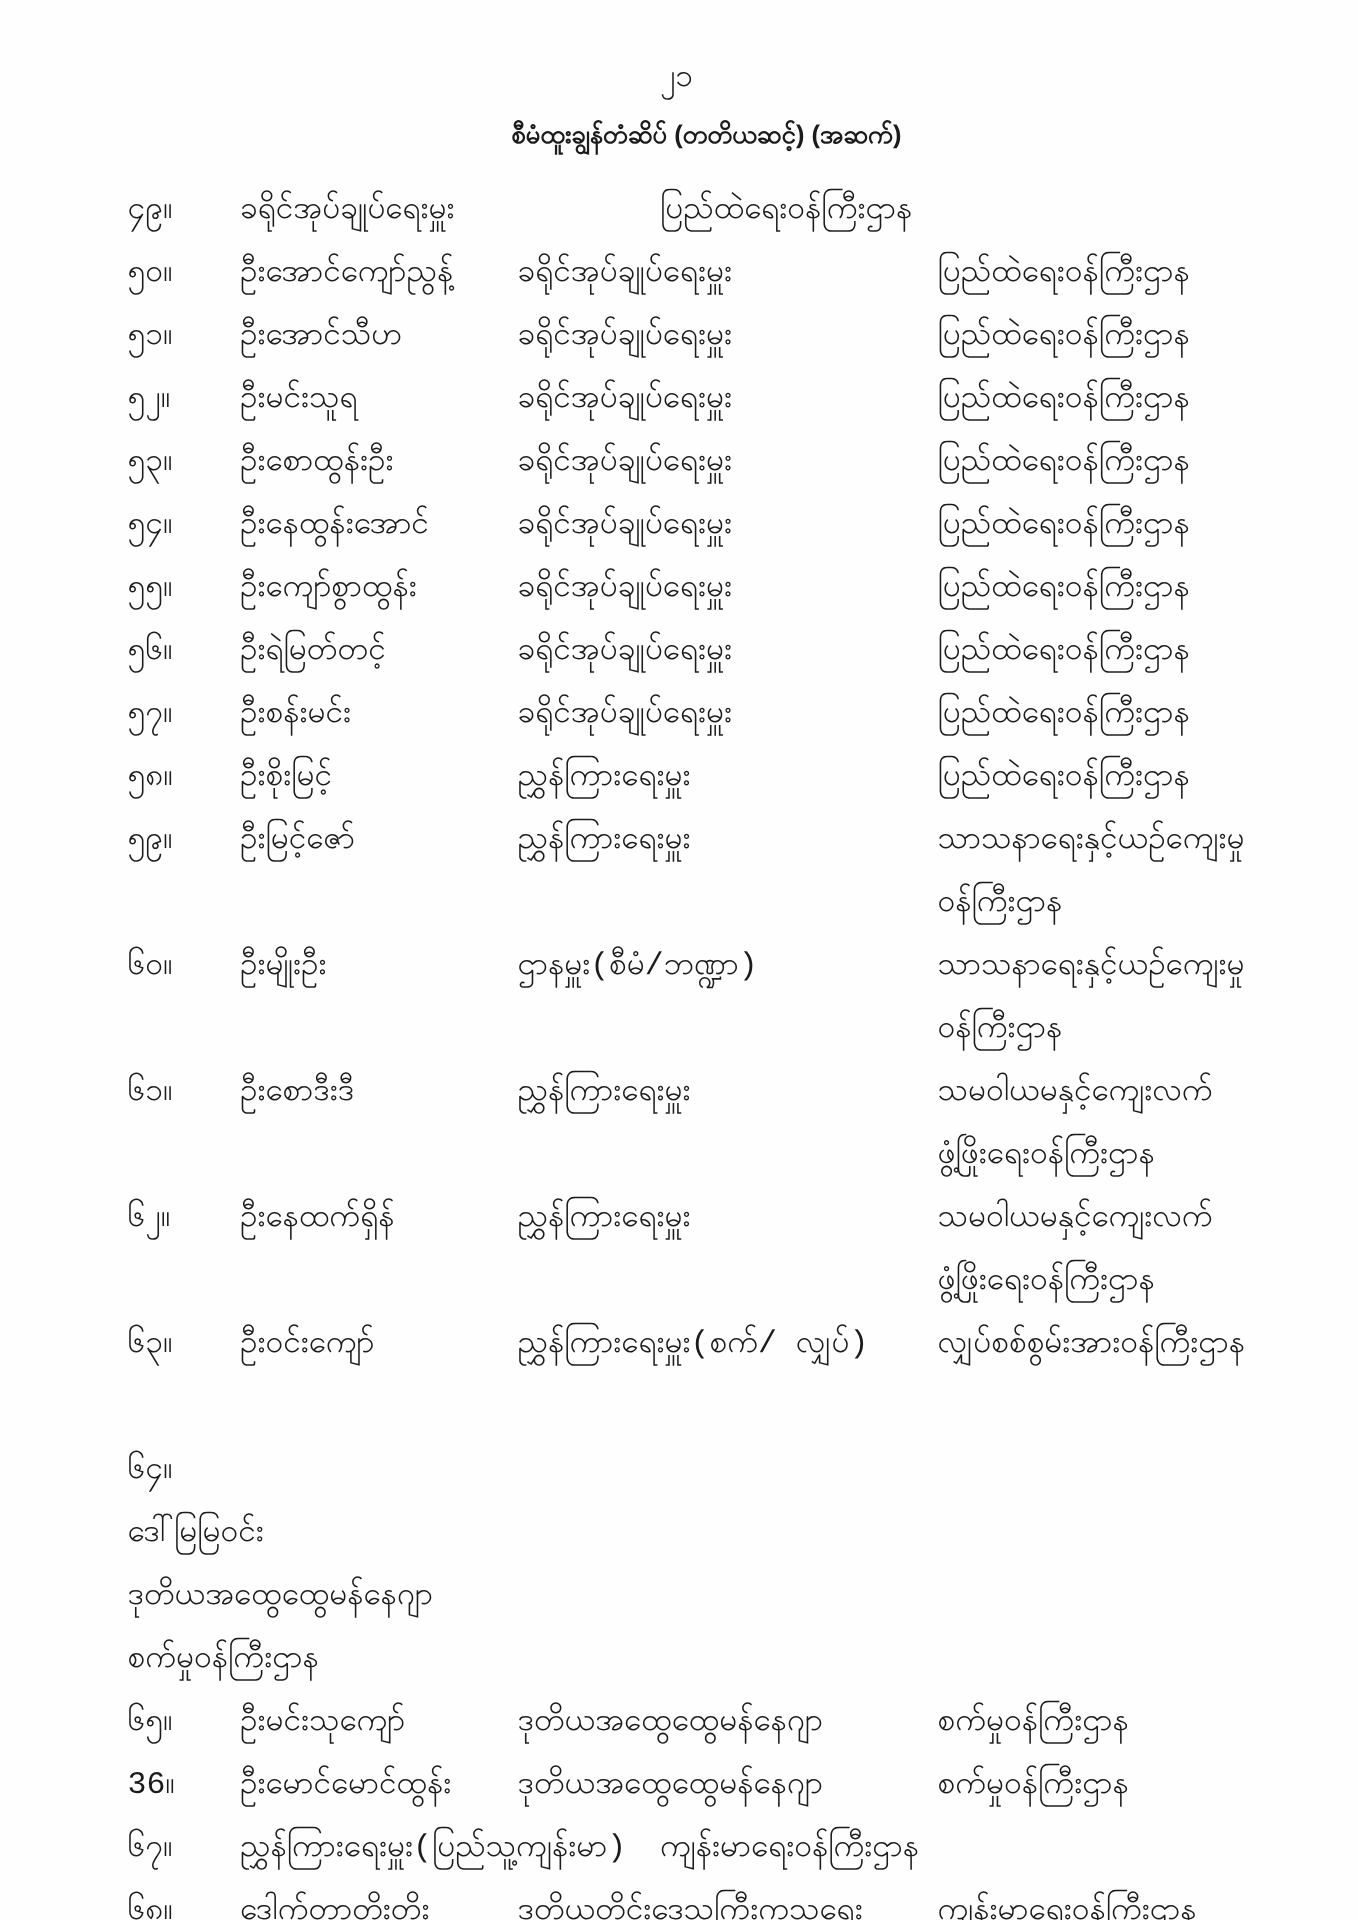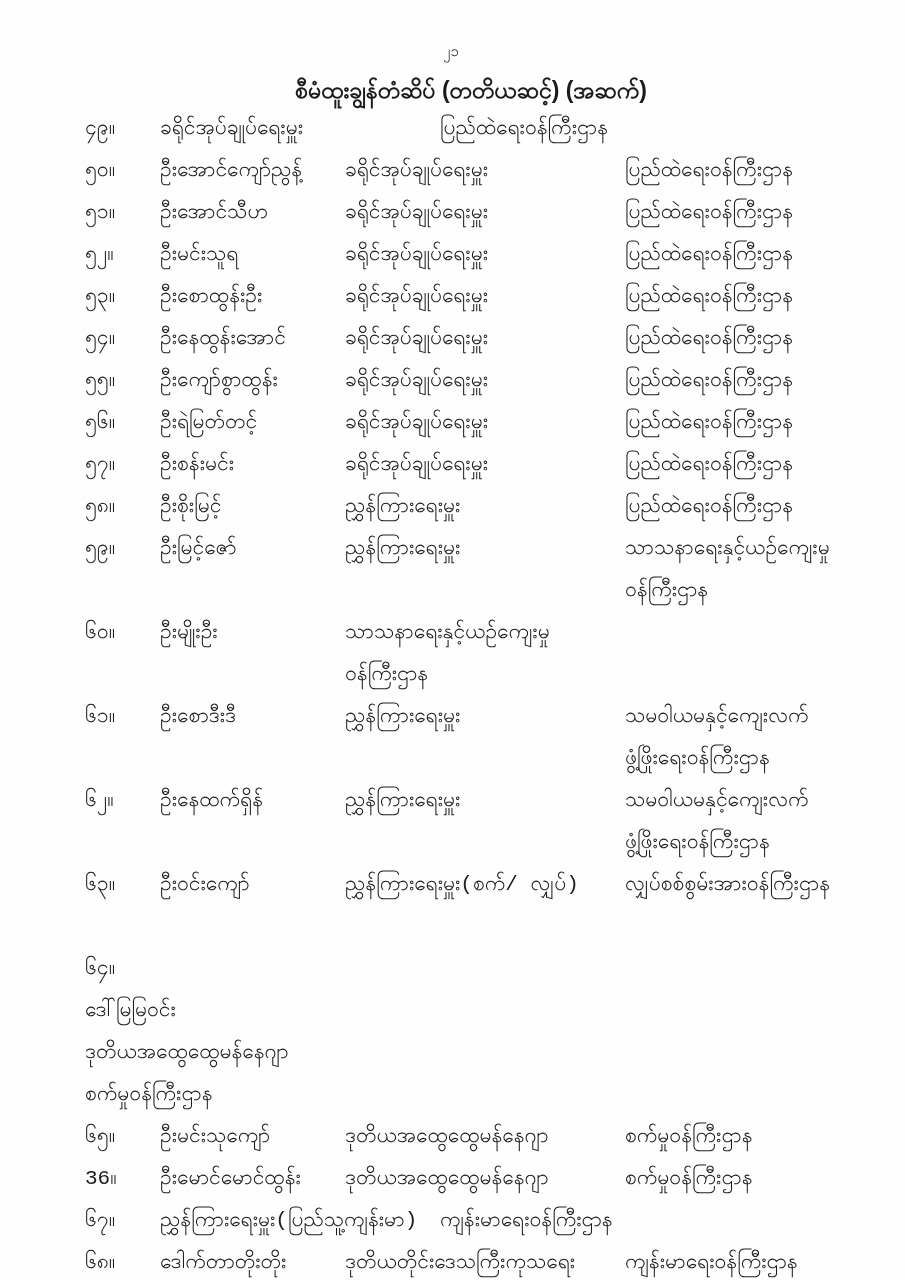--- a/index.html
+++ b/index.html
@@ -14,30 +14,31 @@
     height: 1280px;
     margin: 0 auto;
     background: #fefefe;
     color: #1b1b1b;
     box-sizing: border-box;
     padding: 36px 28px 0 85px;
     overflow: hidden;
   }
   .page-number {
     text-align: center;
-    font-size: 15px;
+    font-size: 21px;
     line-height: 30px;
     margin-bottom: 6px;
     padding-right: 60px;
   }
   .doc-title {
     text-align: center;
     font-weight: bold;
-    font-size: 23px;
+    font-size: 17px;
     line-height: 36px;
+    margin-bottom: 12px;
     padding-right: 20px;
   }
   .rows {
     display: block;
   }
   .row {
     display: flex;
     align-items: flex-start;
     font-family: Liberation Mono, monospace;
   }
@@ -138,20 +139,21 @@
     <div class="col no">၅၉။</div>
     <div class="col name">ဦးမြင့်ဇော်</div>
     <div class="col position">ညွှန်ကြားရေးမှူး</div>
     <div class="col ministry">သာသနာရေးနှင့်ယဉ်ကျေးမှု
 ဝန်ကြီးဌာန</div>
   </div>
 
   <div class="row">
     <div class="col no">၆၀။</div>
     <div class="col name">ဦးမျိုးဦး</div>
+    <div class="col position">ဌာနမှူး(စီမံ/ဘဏ္ဍာ)</div>
     <div class="col ministry">သာသနာရေးနှင့်ယဉ်ကျေးမှု
 ဝန်ကြီးဌာန</div>
   </div>
 
   <div class="row">
     <div class="col no">၆၁။</div>
     <div class="col name">ဦးစောဒီးဒီ</div>
     <div class="col position">ညွှန်ကြားရေးမှူး</div>
     <div class="col ministry">သမဝါယမနှင့်ကျေးလက်
 ဖွံ့ဖြိုးရေးဝန်ကြီးဌာန</div>

